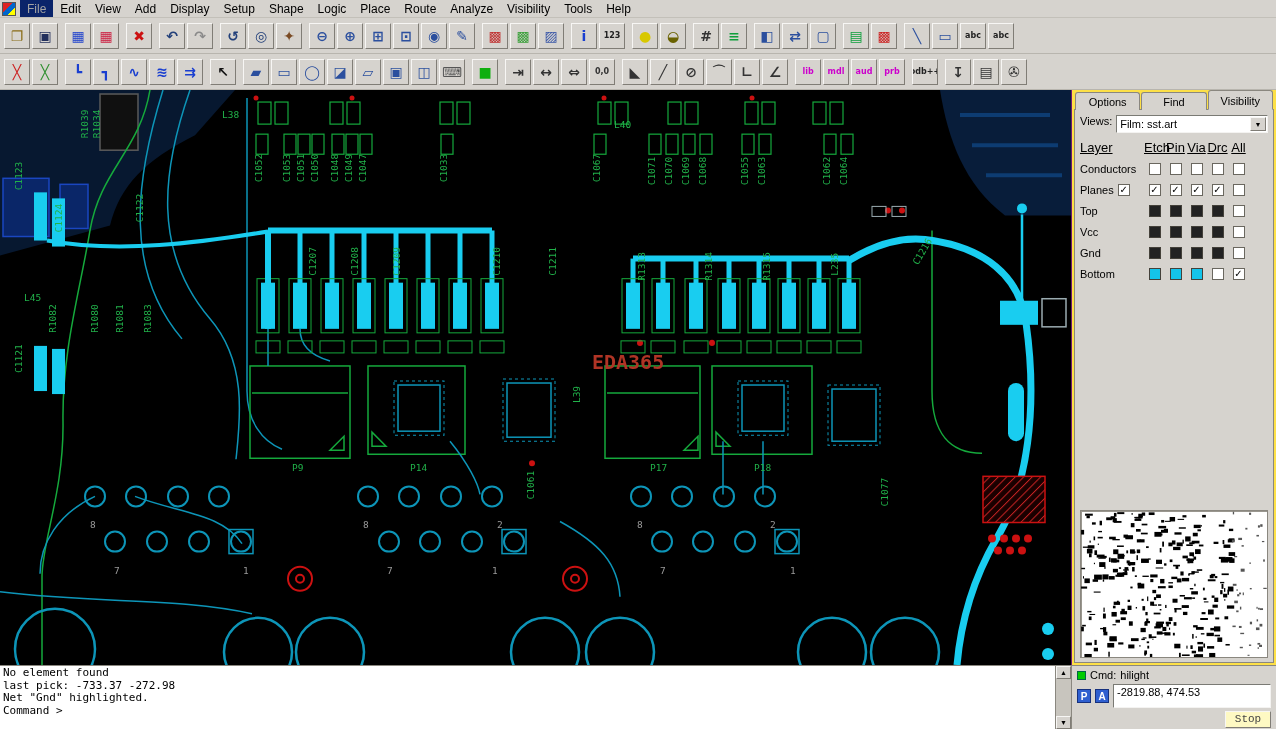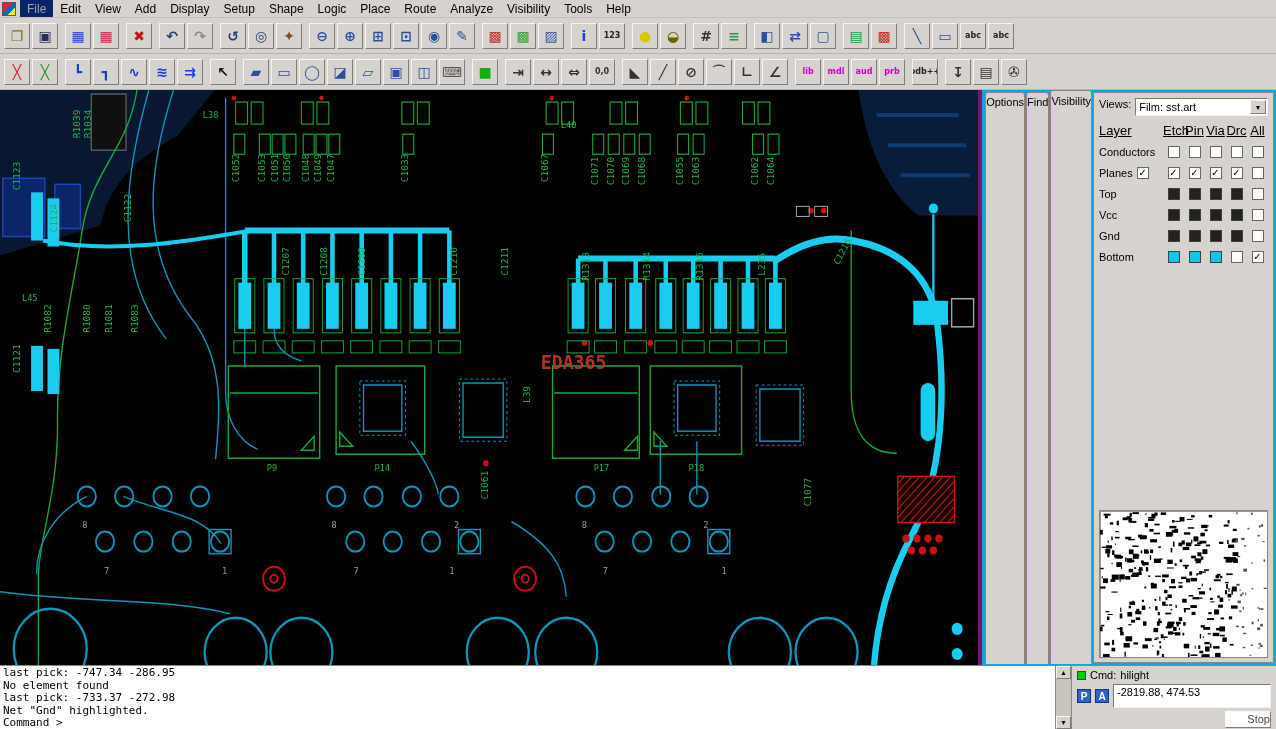--- a/index.html
+++ b/index.html
@@ -21,22 +21,22 @@
   .ticon{width:26px;height:26px;background:#d6d3ce;border:1px solid;
          border-color:#f7f6f4 #807d76 #807d76 #f7f6f4;
          font:bold 14px "DejaVu Sans",sans-serif;display:flex;align-items:center;
          justify-content:center;cursor:default;overflow:hidden;}
   .ticon.small{font-size:8px;letter-spacing:0;}
   
   #main{flex:1;display:flex;min-height:0;}
   #canvas-wrap{width:1071px;background:#000;position:relative;}
   #board{display:block;width:100%;height:100%;}
   
-  #side-panel{flex:1;display:flex;background:#0ea5e9;
-              border-left:4px solid #701a75;padding:2px 2px 2px;}
+  #side-panel{flex:1;display:flex;flex-direction:column;background:#fde047;
+              border-left:1px solid #701a75;padding:2px 2px 2px;}
   .tabs{display:flex;gap:1px;margin-bottom:-1px;position:relative;z-index:2;padding:0 1px;}
   .tab{flex:1;text-align:center;font-size:11px;padding:3px 0 2px;background:#d6d3ce;
        border:1px solid #8a877f;border-bottom:none;border-radius:3px 3px 0 0;}
   .tab.active{padding-top:4px;margin-top:-2px;border-bottom:1px solid #d6d3ce;}
   .panel-body{flex:1;display:flex;flex-direction:column;border:1px solid #8a877f;
               padding:5px 5px 4px;min-height:0;background:#d6d3ce;}
   .views{display:flex;align-items:flex-start;gap:4px;font-size:11px;margin-bottom:7px;}
   .combo{flex:1;height:18px;background:#fff;border:1px solid;
          border-color:#7a7a74 #f4f3f1 #f4f3f1 #7a7a74;display:flex;align-items:center;
          font-size:11px;padding-left:3px;}
@@ -70,23 +70,23 @@
   #status-right{flex:1;border-left:1px solid #8a877f;padding:3px 5px 2px;font-size:11px;
                 display:flex;flex-direction:column;}
   .srow{display:flex;align-items:center;gap:4px;margin-bottom:3px;}
   .ind{width:9px;height:9px;border:1px solid #064;}
   .pa{width:14px;height:14px;background:#2f5fd0;color:#fff;font-size:10px;font-weight:bold;
       text-align:center;line-height:13px;border:1px solid #16317e;}
   .coordbox{flex:1;background:#fff;border:1px solid;
             border-color:#7a7a74 #f4f3f1 #f4f3f1 #7a7a74;height:24px;line-height:14px;
             padding:0 3px;}
   .stop-row{margin-top:auto;display:flex;}
-  .stop-btn{margin-left:auto;width:46px;height:17px;background:#ffffff;border:1px solid;
+  .stop-btn{margin-left:auto;width:46px;height:17px;background:#fef9c3;border:1px solid;
             border-color:#f7f6f4 #807d76 #807d76 #f7f6f4;font-size:11px;color:#444;
-            text-align:right;line-height:14px;}
+            text-align:center;line-height:14px;font-family:Liberation Mono, monospace;}
 </style>
 </head>
 <body>
 
 <div id="app">
 
   <div id="menubar">
     <div class="appicon"></div>
   <div class="menu-item active">File</div>
       <div class="menu-item">Edit</div>
@@ -1000,21 +1000,20 @@
               <rect x="180.85448304650117" y="93.24017064331107" width="3.1206087419393516" height="1.714083849784957" fill="#555"></rect>
             </svg>
         </div>
       </div>
     </div>
   </div>
 
   <div id="bottom">
     <div id="cmd-area">
       <div id="command-log">
-          <div>last pick:  -747.34 -286.95</div>
           <div>No element found</div>
           <div>last pick:  -733.37 -272.98</div>
           <div>Net "Gnd" highlighted.</div>
           <div>Command &gt;</div>
         </div>
       <div id="cmd-scrollbar">
         <div class="sb">▲</div>
         <div class="sb">▼</div>
       </div>
     </div>

